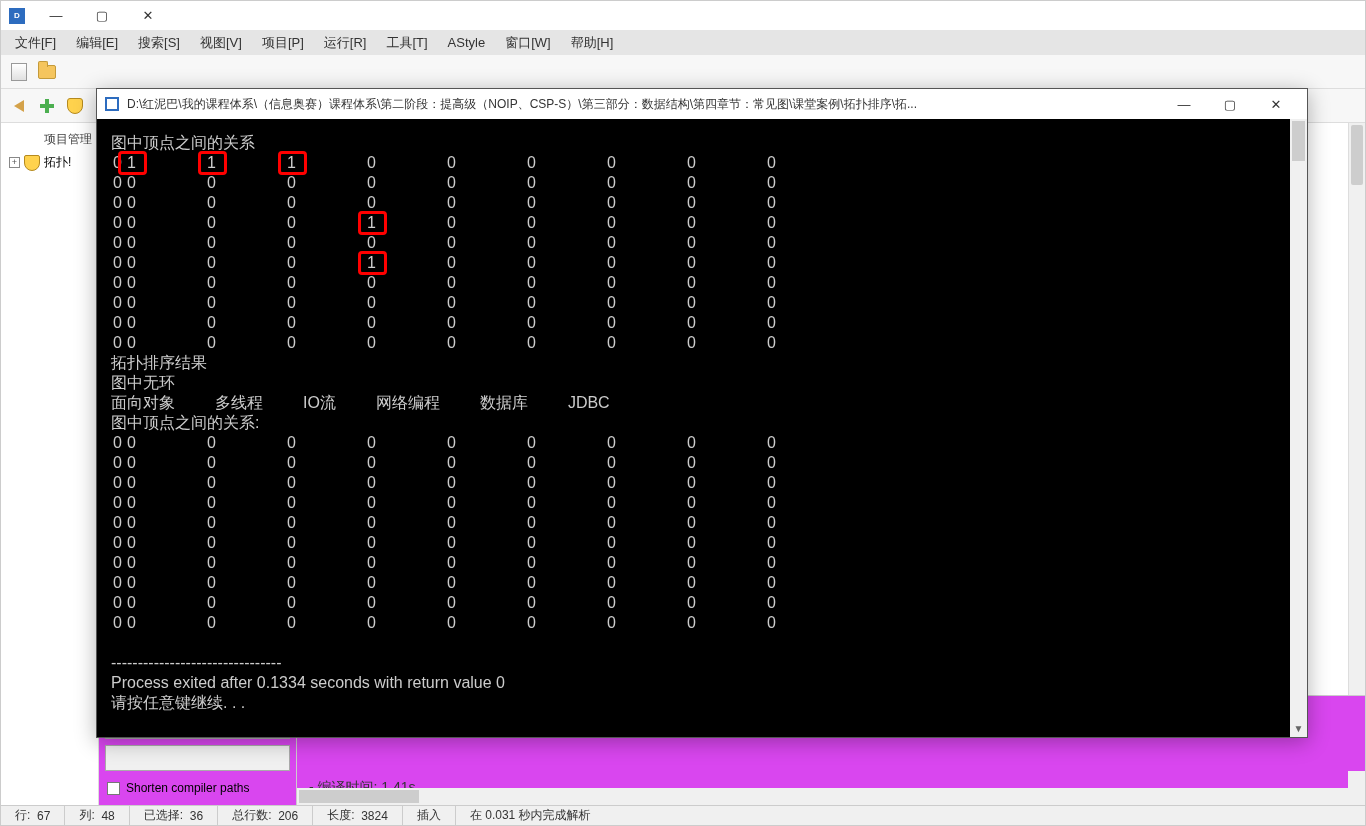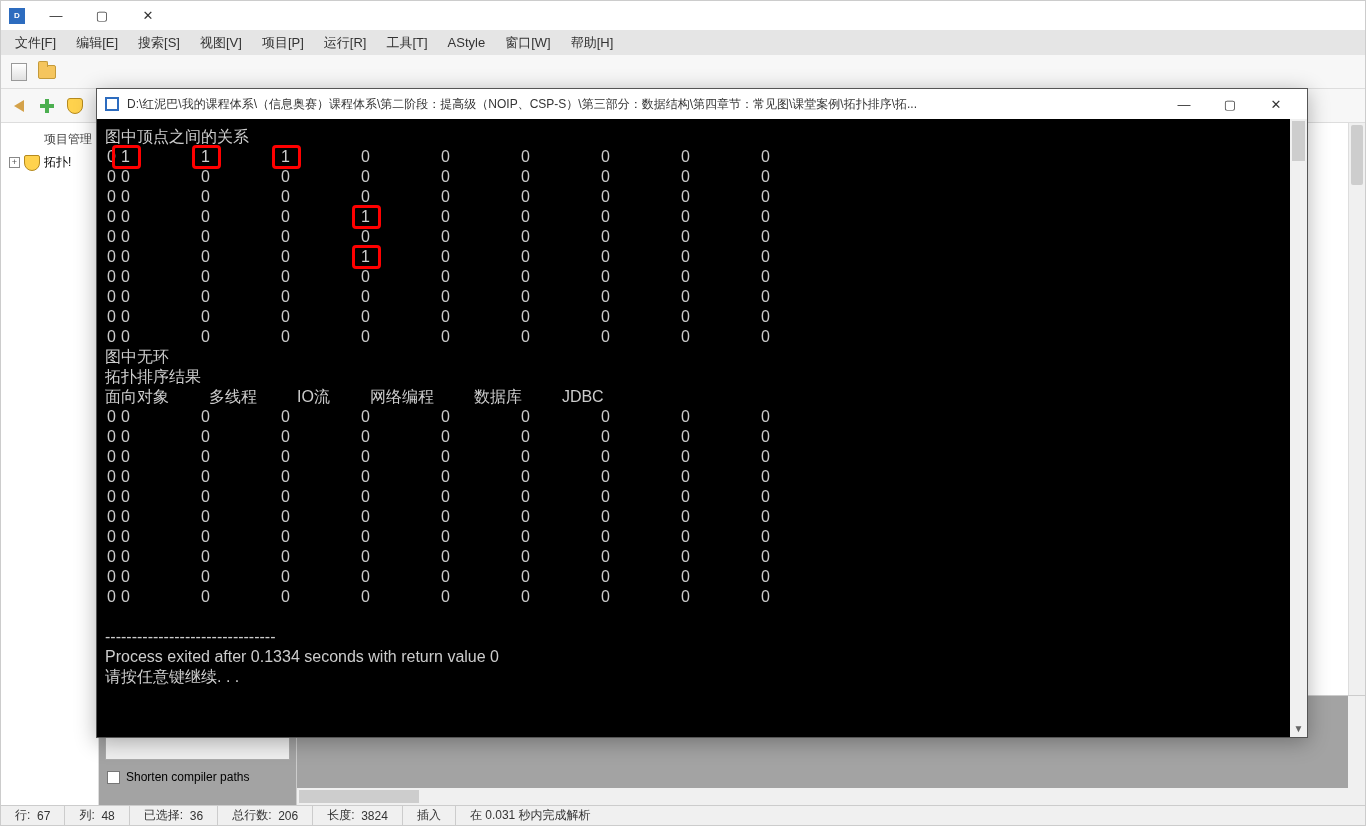--- a/index.html
+++ b/index.html
@@ -39,39 +39,39 @@
 
 .main-panel { flex:1; background:#fff; position:relative; }
 .vscroll { position:absolute; right:0; top:0; bottom:0; width:17px; background:#f0f0f0; border-left:1px solid #ddd; }
 .vscroll .thumb { position:absolute; left:2px; right:2px; top:2px; height:60px; background:#cdcdcd; border-radius:2px; }
 
 .bottom-tabs { position:absolute; left:0; bottom:110px; height:26px; display:flex; align-items:center; }
 .btab { padding:4px 10px; background:#fff; border:1px solid #ccc; border-bottom:none; margin-right:-1px; display:flex; align-items:center; gap:4px; font-size:12px;}
 .btab .sq { width:10px;height:10px;background:#f7a; border:1px solid #c58; }
 .btab .sq.g { background:#9e6; border-color:#6a3; }
 
-.compile-panel { position:absolute; left:0; right:0; bottom:0; height:110px; background:#a3a3a3; border-top:1px solid #ccc; display:flex; }
+.compile-panel { position:absolute; left:0; right:0; bottom:0; height:110px; background:#d946ef; border-top:1px solid #ccc; display:flex;align-items:flex-end; }
 .compile-left { width:198px; border-right:1px solid #ccc; padding:6px; display:flex; flex-direction:column; gap:6px; }
 .big-btn { height:26px; background:#f0f0f0; border:1px solid #aaa; display:flex; align-items:center; justify-content:center; color:#888; font-size:12px;}
 .chk-row { display:flex; align-items:center; gap:6px; padding:4px 2px; font-size:12px; }
 .chk { width:13px;height:13px;border:1px solid #777;background:#fff; }
 .compile-right { flex:1; padding:8px 12px; font-family:"Consolas","Courier New",monospace; font-size:14px; color:#333; position:relative;}
 .compile-right .hscroll { position:absolute; left:0; right:17px; bottom:0; height:17px; background:#f0f0f0; }
 .compile-right .hscroll .hthumb{ position:absolute; left:2px; top:2px; bottom:2px; width:120px; background:#cdcdcd;}
 .compile-right .vscroll2 { position:absolute; right:0; top:0; bottom:0; width:17px; background:#f0f0f0; }
 
 .statusbar { position:absolute; left:0; right:0; bottom:0; height:20px; background:#f0f0f0; border-top:1px solid #ccc; display:flex; align-items:center; font-size:12px; color:#333; }
 .statusbar .cell { padding:0 14px; border-right:1px solid #ccc; height:100%; display:flex; align-items:center; }
 
 
 .console-window { position:absolute; left:96px; top:76px; width:1212px; height:650px; background:#000; border:1px solid #555; box-shadow:0 4px 20px rgba(0,0,0,0.3);margin-top:12px; }
 .console-titlebar { height:30px; background:#fff; display:flex; align-items:center; padding:0 8px; }
 .console-titlebar .cicon { width:14px;height:14px;border:2px solid #2d6cbf;margin-right:8px;}
 .console-titlebar .ctitle { flex:1; font-size:12px; color:#333; overflow:hidden; text-overflow:ellipsis; white-space:nowrap;}
-.console-body { position:absolute; left:0; top:30px; right:17px; bottom:0; background:#000; color:#ccc; font-family:"NSimSun","SimSun","Courier New",monospace; font-size:16px; line-height:20px; padding:8px; overflow:hidden;}
+.console-body { position:absolute; left:0; top:30px; right:17px; bottom:0; background:#000; color:#ccc; font-family:"NSimSun","SimSun","Courier New",monospace; font-size:16px; line-height:20px; padding:14px; overflow:hidden;}
 .console-scroll { position:absolute; right:0; top:30px; bottom:0; width:17px; background:#f0f0f0;}
 .console-scroll .cthumb { position:absolute; left:2px; right:2px; top:2px; height:40px; background:#cdcdcd;}
 .console-scroll .carrow { position:absolute; left:0; right:0; height:17px; display:flex; align-items:center; justify-content:center; color:#666; font-size:10px;}
 .console-scroll .carrow.up { top:0;} .console-scroll .carrow.dn { bottom:0;}
 
 .matrix-row { display:flex; height:20px; align-items:center; }
 .mcell { width:80px; text-align:left; padding-left:0; }
 .mcell:first-child { width:16px; padding-left:2px;}
 .hl { border:3px solid #ff0000; border-radius:4px; padding:0 8px 0 6px; margin-left:-9px; display:inline-block; line-height:18px;}
 .result-row { display:flex; height:20px; align-items:center;text-align:center; }
@@ -305,30 +305,31 @@
         <span class="mcell">0</span>
         <span class="mcell">0</span>
         <span class="mcell">0</span>
         <span class="mcell">0</span>
         <span class="mcell">0</span>
         <span class="mcell">0</span>
         <span class="mcell">0</span>
         <span class="mcell">0</span>
         <span class="mcell">0</span>
       </div>
+      <div>拓扑排序结果</div>
       <div>图中无环</div>
-      <div>拓扑排序结果</div>
       <div class="result-row">
         <span class="rcell">面向对象</span>
         <span class="rcell">多线程</span>
         <span class="rcell">IO流</span>
         <span class="rcell">网络编程</span>
         <span class="rcell">数据库</span>
         <span class="rcell">JDBC</span>
       </div>
+      <div>图中顶点之间的关系:</div>
       <div class="matrix-row">
         <span class="mcell">0</span>
         <span class="mcell">0</span>
         <span class="mcell">0</span>
         <span class="mcell">0</span>
         <span class="mcell">0</span>
         <span class="mcell">0</span>
         <span class="mcell">0</span>
         <span class="mcell">0</span>
         <span class="mcell">0</span>

